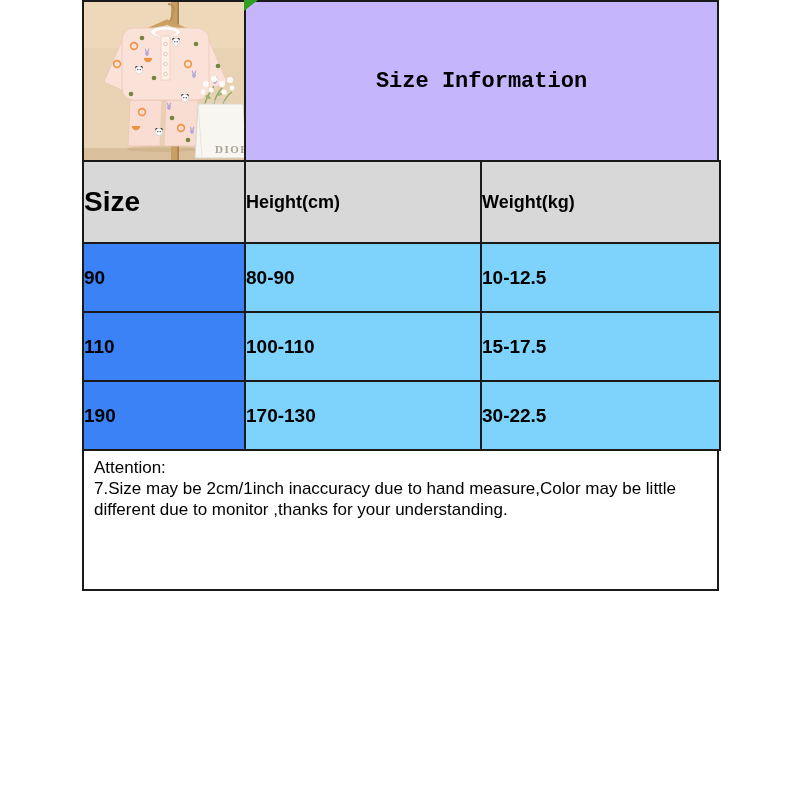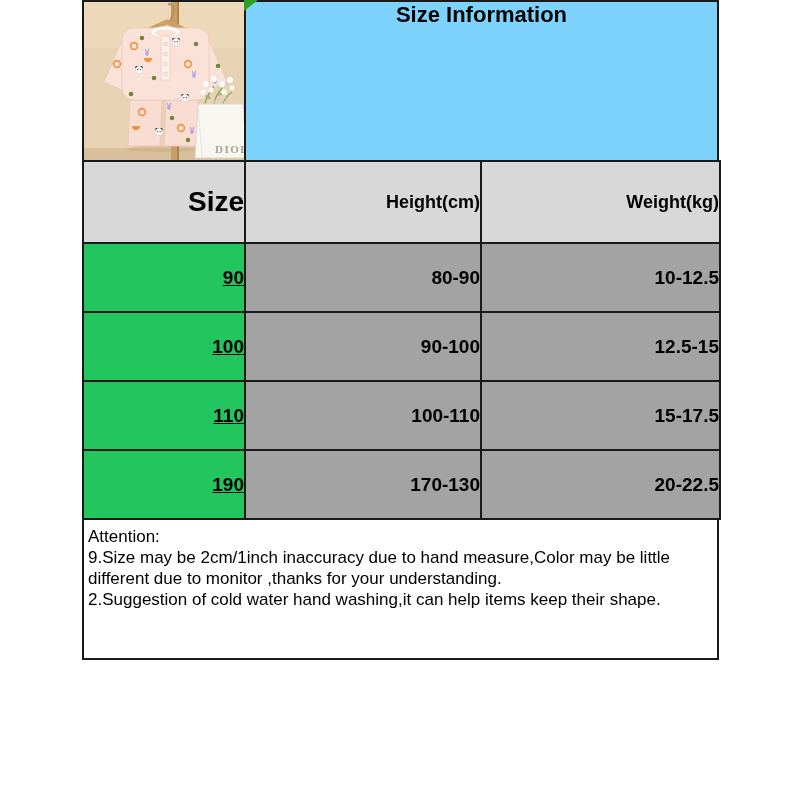--- a/index.html
+++ b/index.html
@@ -5,32 +5,32 @@
   html,body{margin:0;padding:0;}
   body{
     width:800px;height:800px;background:#ffffff;position:relative;
     font-family:"Liberation Sans","DejaVu Sans",sans-serif;color:#000;
     -webkit-font-smoothing:antialiased;
   }
   .content{position:absolute;left:82px;top:0;width:637px;}
   .top{display:flex;height:162px;border:2px solid #1a1a1a;box-sizing:border-box;background:#f1f1f1;}
   .photo-cell{flex:0 0 162px;width:162px;border-right:2px solid #1a1a1a;box-sizing:border-box;overflow:hidden;background:#e7d3b3;}
   .photo-cell svg{display:block;width:160px;height:158px;}
-  .title-cell{flex:1;display:flex;align-items:flex-start;justify-content:center;position:relative;background:#7dd3fc;}
+  .title-cell{flex:1;display:flex;align-items:center;justify-content:center;position:relative;background:#c4b5fd;font-family:Liberation Mono, monospace;}
   .title{font-size:22px;font-weight:bold;}
   .corner{position:absolute;left:-2px;top:-2px;width:14px;height:11px;background:#2f9e23;
           clip-path:polygon(0 0,100% 0,0 100%);}
   table.size-table{border-collapse:collapse;table-layout:fixed;width:637px;margin-top:-2px;}
-  .size-table th,.size-table td{border:2px solid #1a1a1a;text-align:right;vertical-align:middle;padding:0;overflow:hidden;}
+  .size-table th,.size-table td{border:2px solid #1a1a1a;text-align:left;vertical-align:middle;padding:0;overflow:hidden;}
   .size-table thead th{height:80px;background:#d8d8d8;font-size:18px;font-weight:bold;}
   .size-table thead th.col-size{font-size:28px;}
-  .size-table td{height:67px;background:#a3a3a3;font-size:19px;font-weight:bold;}
-  .size-table td.col-size{background:#22c55e;text-decoration:underline;}
+  .size-table td{height:67px;background:#7dd3fc;font-size:19px;font-weight:bold;}
+  .size-table td.col-size{background:#3b82f6;}
   .attention{margin-top:-2px;border:2px solid #1a1a1a;box-sizing:border-box;height:142px;
-             padding:6px 12px 0 4px;font-size:17px;line-height:21px;background:#fff;}
+             padding:6px 12px 0 10px;font-size:17px;line-height:21px;background:#fff;}
 </style>
 </head>
 <body>
 
 <div class="content">
 
   <div class="top">
     <div class="photo-cell">
       <svg viewBox="0 0 160 158">
         <defs>
@@ -152,36 +152,30 @@
         <th>Weight(kg)</th>
       </tr>
     </thead>
     <tbody>
       <tr>
         <td class="col-size">90</td>
         <td>80-90</td>
         <td>10-12.5</td>
       </tr>
       <tr>
-        <td class="col-size">100</td>
-        <td>90-100</td>
-        <td>12.5-15</td>
-      </tr>
-      <tr>
         <td class="col-size">110</td>
         <td>100-110</td>
         <td>15-17.5</td>
       </tr>
       <tr>
         <td class="col-size">190</td>
         <td>170-130</td>
-        <td>20-22.5</td>
+        <td>30-22.5</td>
       </tr>
     </tbody>
   </table>
 
   <div class="attention">
     <div>Attention:</div>
-    <div>9.Size may be 2cm/1inch inaccuracy due to hand measure,Color may be little different due to monitor ,thanks for your understanding.</div>
-    <div>2.Suggestion of cold water hand washing,it can help items keep their shape.</div>
+    <div>7.Size may be 2cm/1inch inaccuracy due to hand measure,Color may be little different due to monitor ,thanks for your understanding.</div>
   </div>
 
 </div>
 
 </body></html>

